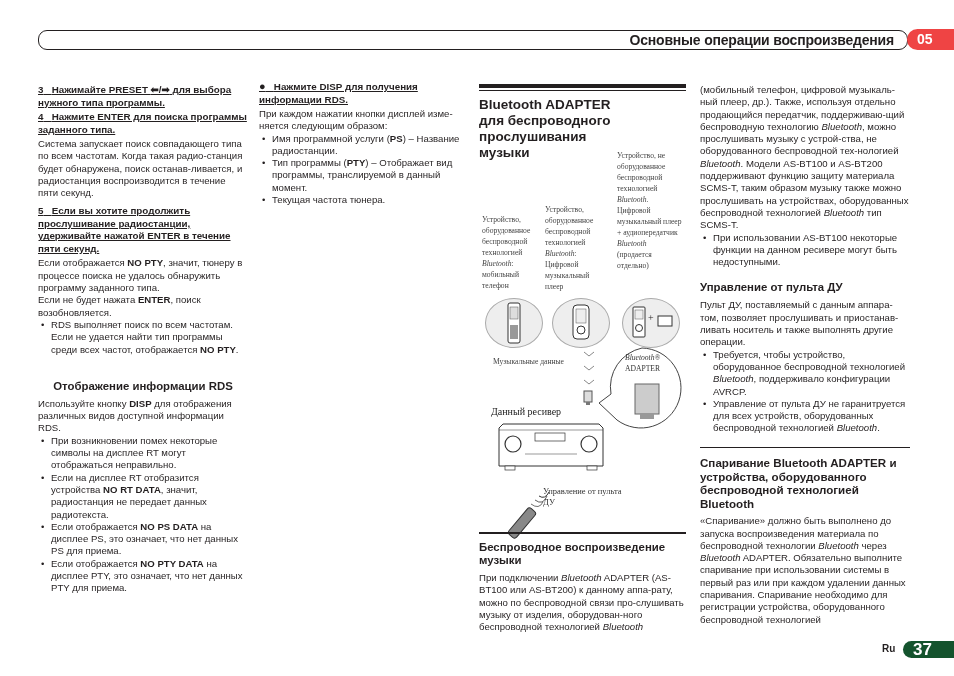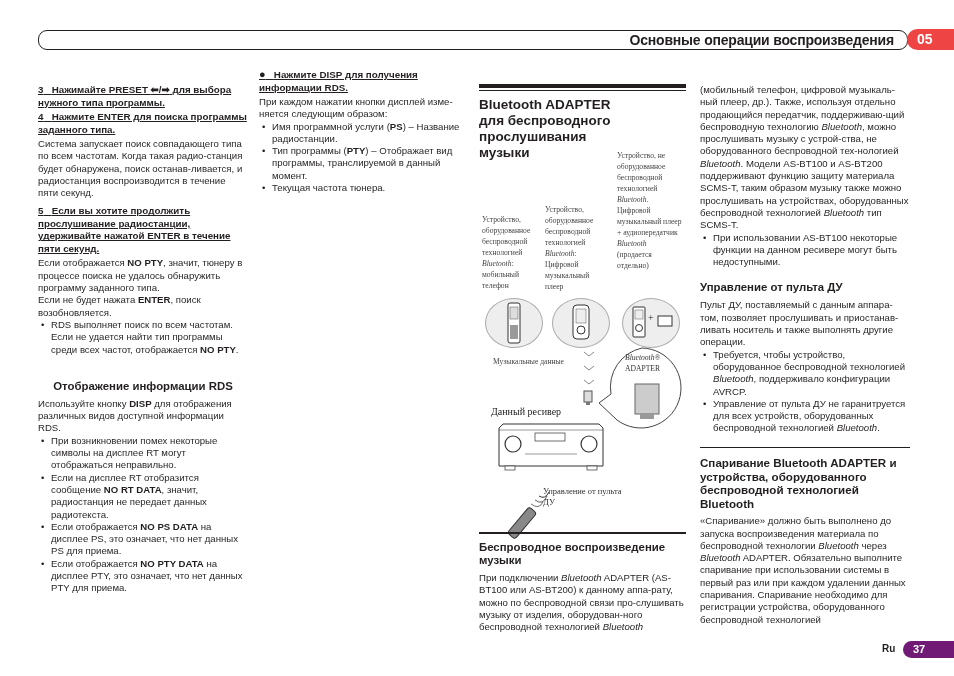--- a/index.html
+++ b/index.html
@@ -2,40 +2,40 @@
 <html><head>
 <meta charset="utf-8">
 <style>
   html,body{margin:0;padding:0;background:#fff;}
   body{width:954px;height:676px;position:relative;overflow:hidden;font-family:"Liberation Sans",sans-serif;color:#231f20;}
   .hdr-box{position:absolute;left:38px;top:30px;width:868px;height:18px;border:1px solid #231f20;border-radius:9px;}
   .hdr-title{position:absolute;right:60px;top:30px;font-size:14px;font-weight:bold;letter-spacing:-0.2px;line-height:20px;}
   .hdr-badge{position:absolute;left:907px;top:29px;width:47px;height:21px;background:#ef4444;border-radius:11px 0 0 11px;color:#fff;font-weight:bold;font-size:14px;line-height:21px;padding-left:10px;box-sizing:border-box;}
   .col{position:absolute;font-size:9.6px;line-height:12.3px;}
   .c1{left:38px;top:84px;width:210px;}
-  .c2{left:259px;top:68px;width:210px;}
+  .c2{left:259px;top:80px;width:210px;}
   .c3{left:479px;top:84px;width:207px;}
   .c4{left:700px;top:84px;width:210px;}
   .step{font-weight:bold;font-size:9.8px;margin:0 0 2px 0;line-height:12.5px;text-decoration:underline;}
   .p{margin:0;}
   .sec{font-weight:bold;font-size:11.4px;margin:12px 0 5px 0;line-height:13px;}
   ul{list-style:none;padding:0;margin:0;}
   li{position:relative;padding-left:11px;margin-left:2px;}
   li::before{content:"•";position:absolute;left:1px;top:0;}
   b{font-weight:bold;}
   i{font-style:italic;}
   .rule-thick{height:4px;background:#231f20;margin-bottom:2px;}
   .rule-thin{height:1px;background:#231f20;}
   .big-title{font-weight:bold;font-size:13.5px;line-height:16px;margin:6px 0 0 0;}
   .diagram{position:absolute;left:479px;top:146px;width:210px;height:380px;font-family:"Liberation Serif",serif;}
   .dlabel{position:absolute;font-size:7.6px;line-height:11px;color:#444;}
   .circle{position:absolute;width:56px;height:48px;border-radius:50%;border:1px solid #aaa;background:#eee;}
   .bt-sec-rule{height:2px;background:#231f20;}
   .footer-ru{position:absolute;left:882px;top:643px;font-size:10px;font-weight:bold;}
-  .footer-badge{position:absolute;left:903px;top:641px;width:51px;height:17px;background:#701a75;border-radius:9px 0 0 9px;color:#fff;font-weight:bold;font-size:11px;line-height:17px;padding-left:10px;box-sizing:border-box;}
+  .footer-badge{position:absolute;left:903px;top:641px;width:51px;height:17px;background:#14532d;border-radius:9px 0 0 9px;color:#fff;font-weight:bold;font-size:17px;line-height:17px;padding-left:10px;box-sizing:border-box;}
 </style>
 </head>
 <body>
 
 <div class="hdr-box"></div>
 <div class="hdr-title">Основные операции воспроизведения</div>
 <div class="hdr-badge">05</div>
 
 <div class="col c1">
   <p class="step">
@@ -50,21 +50,21 @@
   </p>
   <p class="p"><span>Если отображается </span><b>NO PTY</b><span>, значит, тюнеру в процессе поиска не удалось обнаружить программу заданного типа.</span></p>
   <p class="p"><span>Если не будет нажата </span><b>ENTER</b><span>, поиск возобновляется.</span></p>
   <ul>
     <li><span>RDS выполняет поиск по всем частотам. Если не удается найти тип программы среди всех частот, отображается </span><b>NO PTY</b><span>.</span></li>
   </ul>
   <p class="sec" style="margin-top:24px;text-align:center;">Отображение информации RDS</p>
   <p class="p"><span>Используйте кнопку </span><b>DISP</b><span> для отображения различных видов доступной информации RDS.</span></p>
   <ul>
     <li><span>При возникновении помех некоторые символы на дисплее RT могут отображаться неправильно.</span></li>
-    <li><span>Если на дисплее RT отобразится сообщение </span><b>NO RT DATA</b><span>, значит, радиостанция не передает данных радиотекста.</span></li>
+    <li><span>Если на дисплее RT отобразится устройства </span><b>NO RT DATA</b><span>, значит, радиостанция не передает данных радиотекста.</span></li>
     <li><span>Если отображается </span><b>NO PS DATA</b><span> на дисплее PS, это означает, что нет данных PS для приема.</span></li>
     <li><span>Если отображается </span><b>NO PTY DATA</b><span> на дисплее PTY, это означает, что нет данных PTY для приема.</span></li>
   </ul>
 </div>
 
 <div class="col c2">
   <p class="step">
     <span style="font-size:11px;">●</span>&nbsp;&nbsp;&nbsp;<span>Нажмите DISP для получения информации RDS.</span>
   </p>
   <p class="p">При каждом нажатии кнопки дисплей изме-няется следующим образом:</p>

